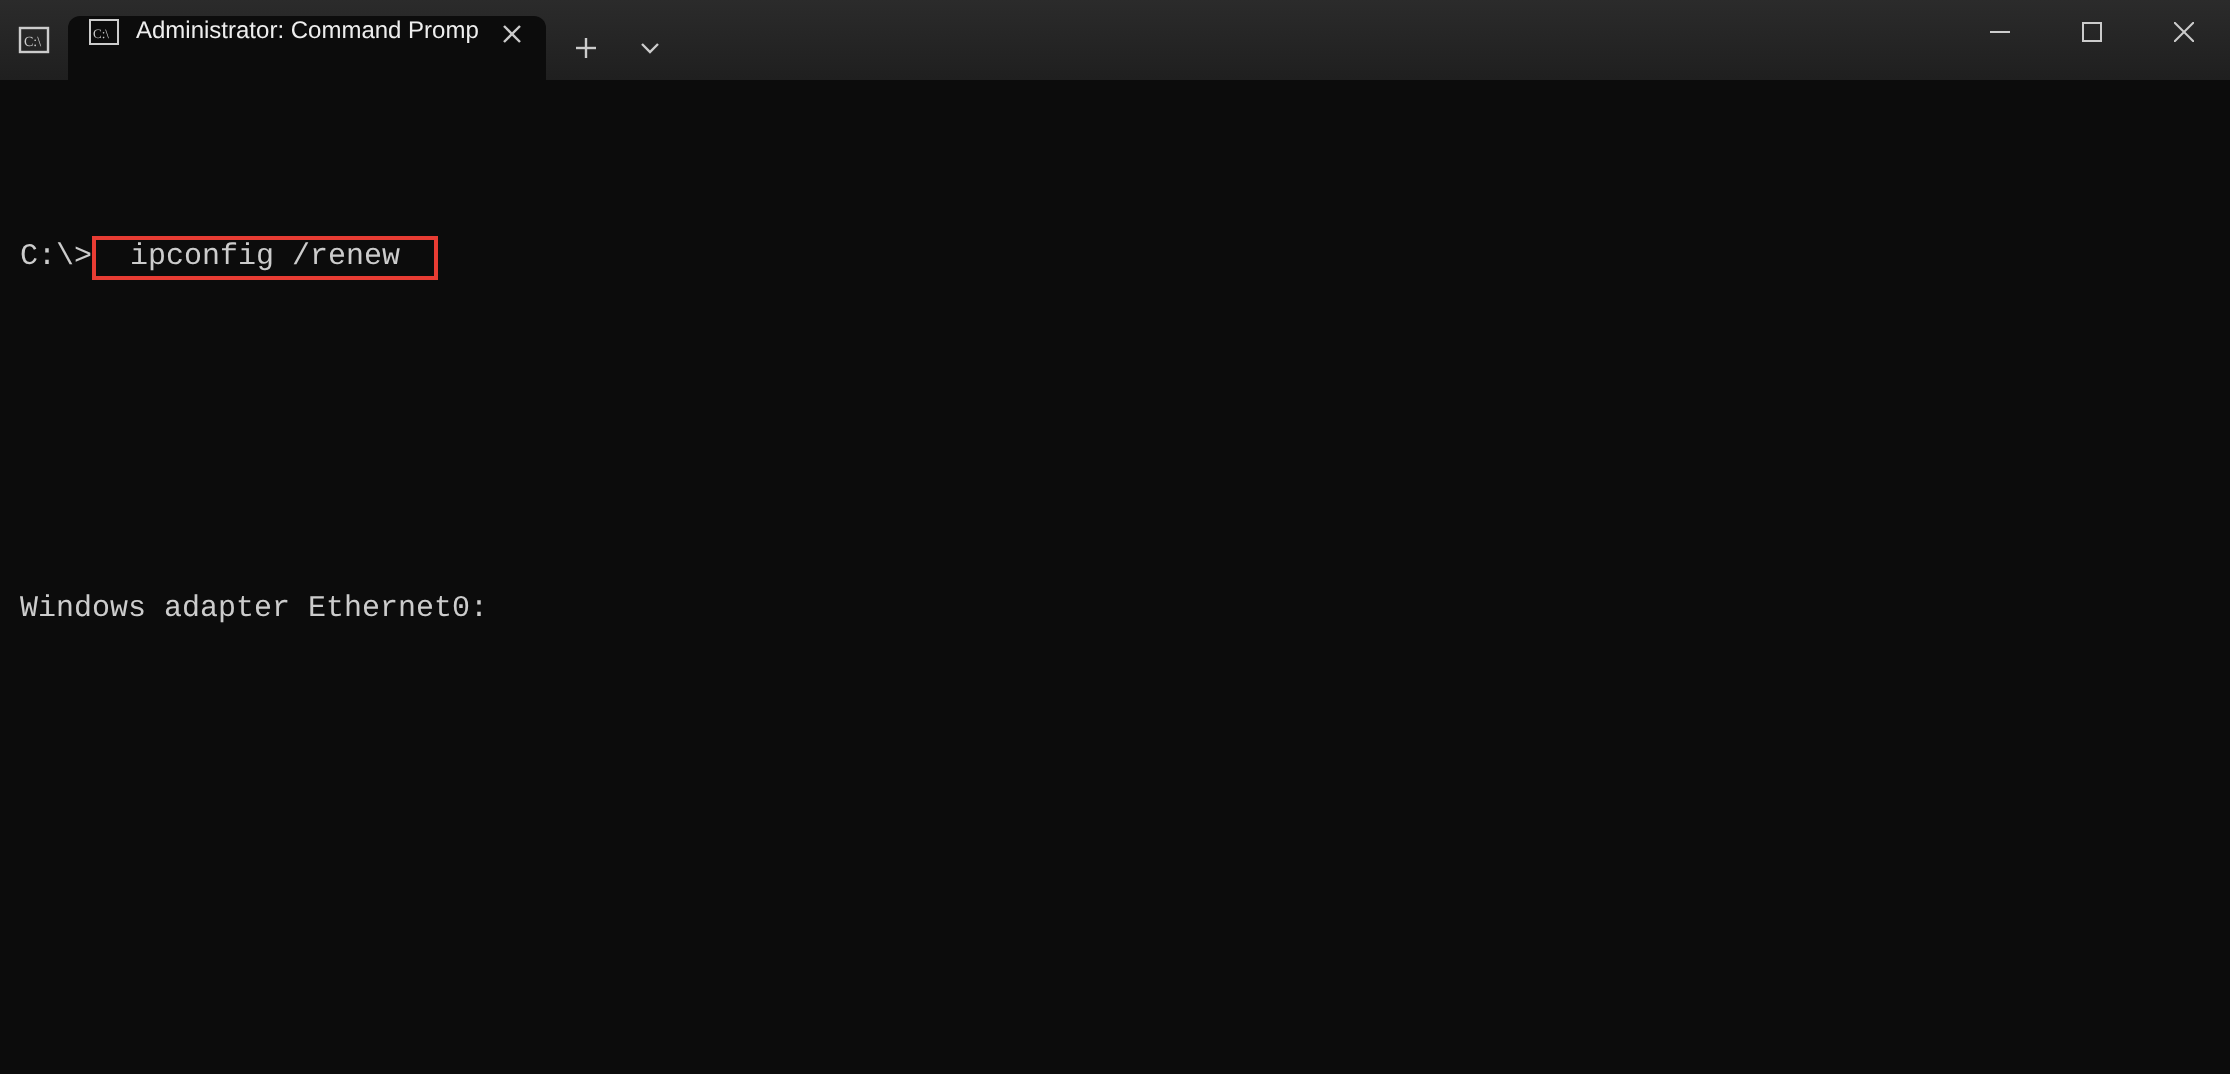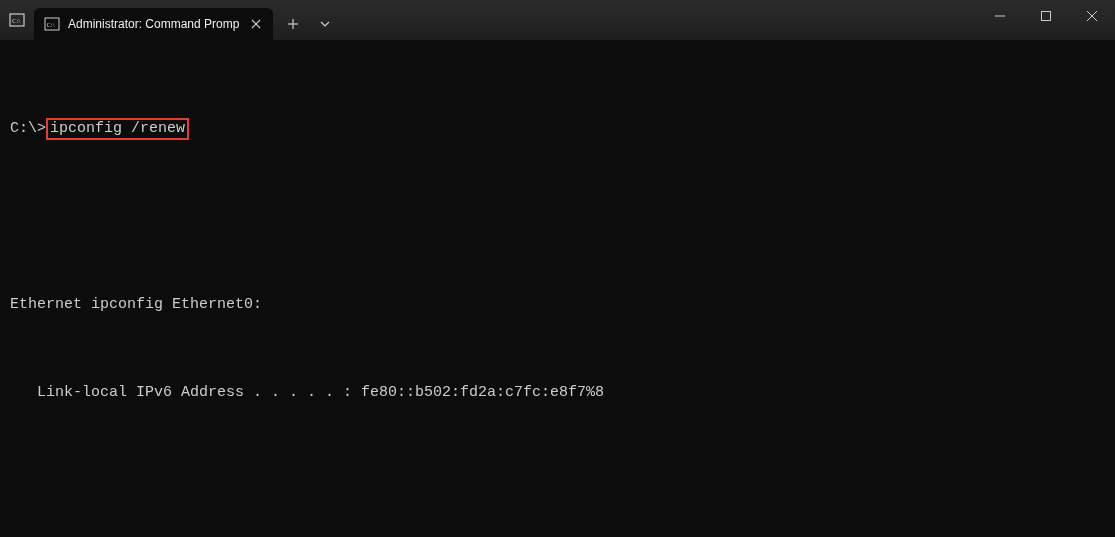--- a/index.html
+++ b/index.html
@@ -33,21 +33,21 @@
       color: #aaa;
       font-size: 12px;
     }
     .tab-strip {
       display: flex;
       align-items: center;
       height: 100%;
     }
     .tab {
       display: flex;
-      align-items: center;
+      align-items: flex-start;
       background: #0c0c0c;
       height: 32px;
       margin-top: 8px;
       padding: 0 8px 0 10px;
       border-top-left-radius: 6px;
       border-top-right-radius: 6px;
       min-width: 200px;
       gap: 8px;
     }
     .tab-icon {
@@ -118,21 +118,21 @@
     .terminal {
       padding: 12px 10px;
       color: #cccccc;
       font-size: 15px;
       line-height: 22px;
       font-family: Consolas, 'Courier New', monospace;
       white-space: pre;
     }
     .highlight {
       border: 2px solid #e83c33;
-      padding: 0px 2px;
+      padding: 0px 17px;
       display: inline-block;
       line-height: 18px;
     }
     .blank {
       height: 22px;
     }
   </style>
 </head>
 <body>
 
@@ -190,23 +190,22 @@
     </div>
   </div>
 </div>
 
 <div class="terminal">
 <div class="blank"></div>
 <div><span>C:\&gt;</span><span class="highlight">ipconfig /renew</span></div>
 <div class="blank"></div>
 <div class="blank"></div>
 <div class="blank"></div>
-<div>Ethernet ipconfig Ethernet0:</div>
-<div class="blank"></div>
-<div>   Link-local IPv6 Address . . . . . : fe80::b502:fd2a:c7fc:e8f7%8</div>
+<div>Windows adapter Ethernet0:</div>
+<div class="blank"></div>
 
 
 
 
 
 
 
 
 
 

